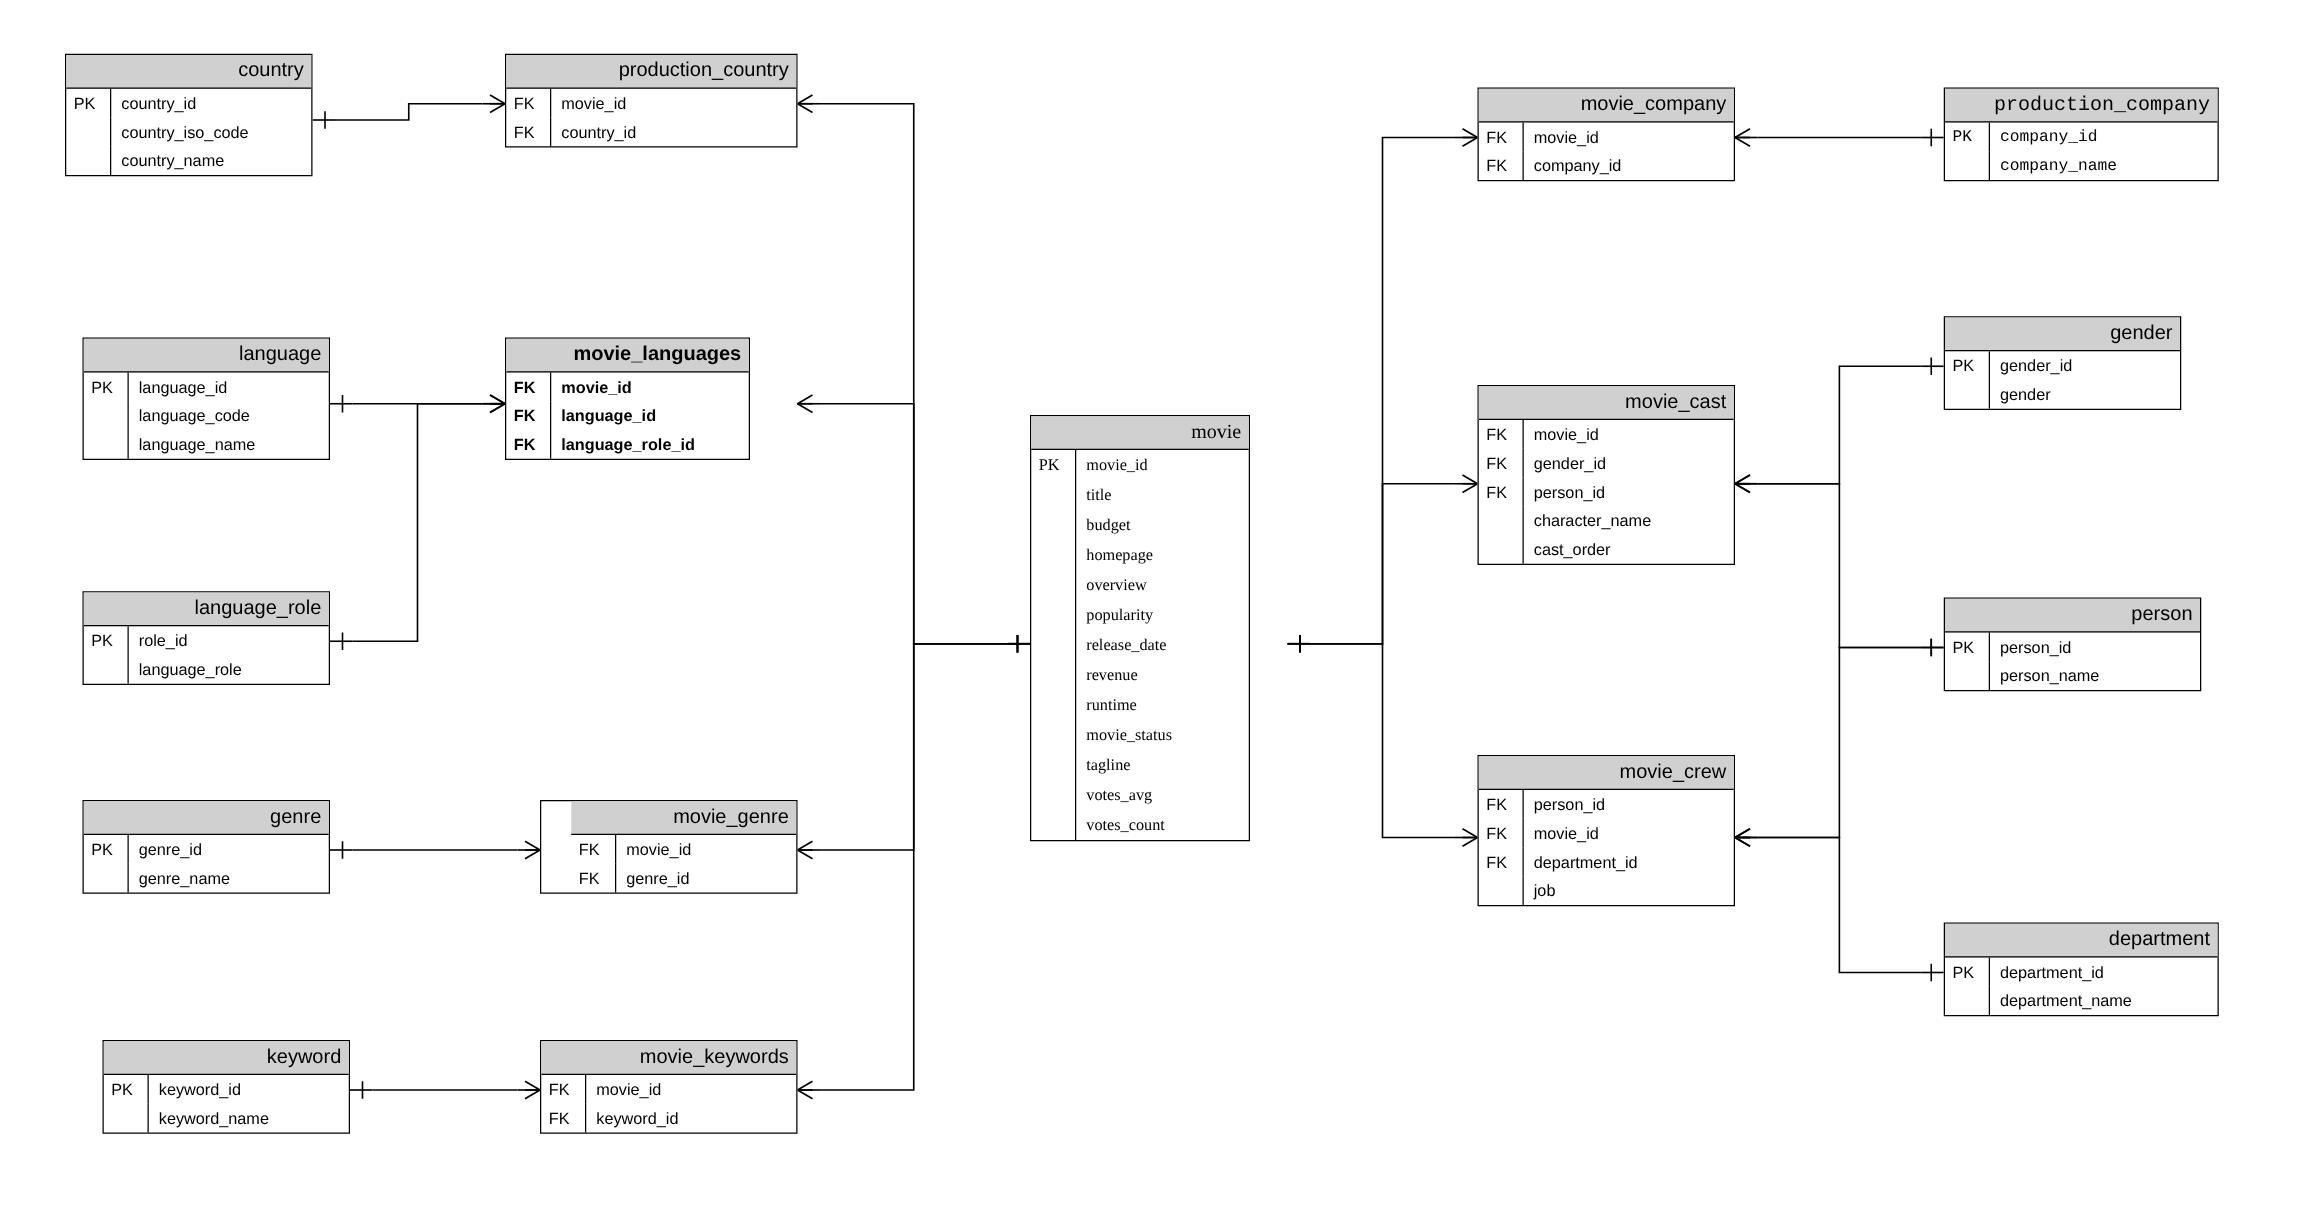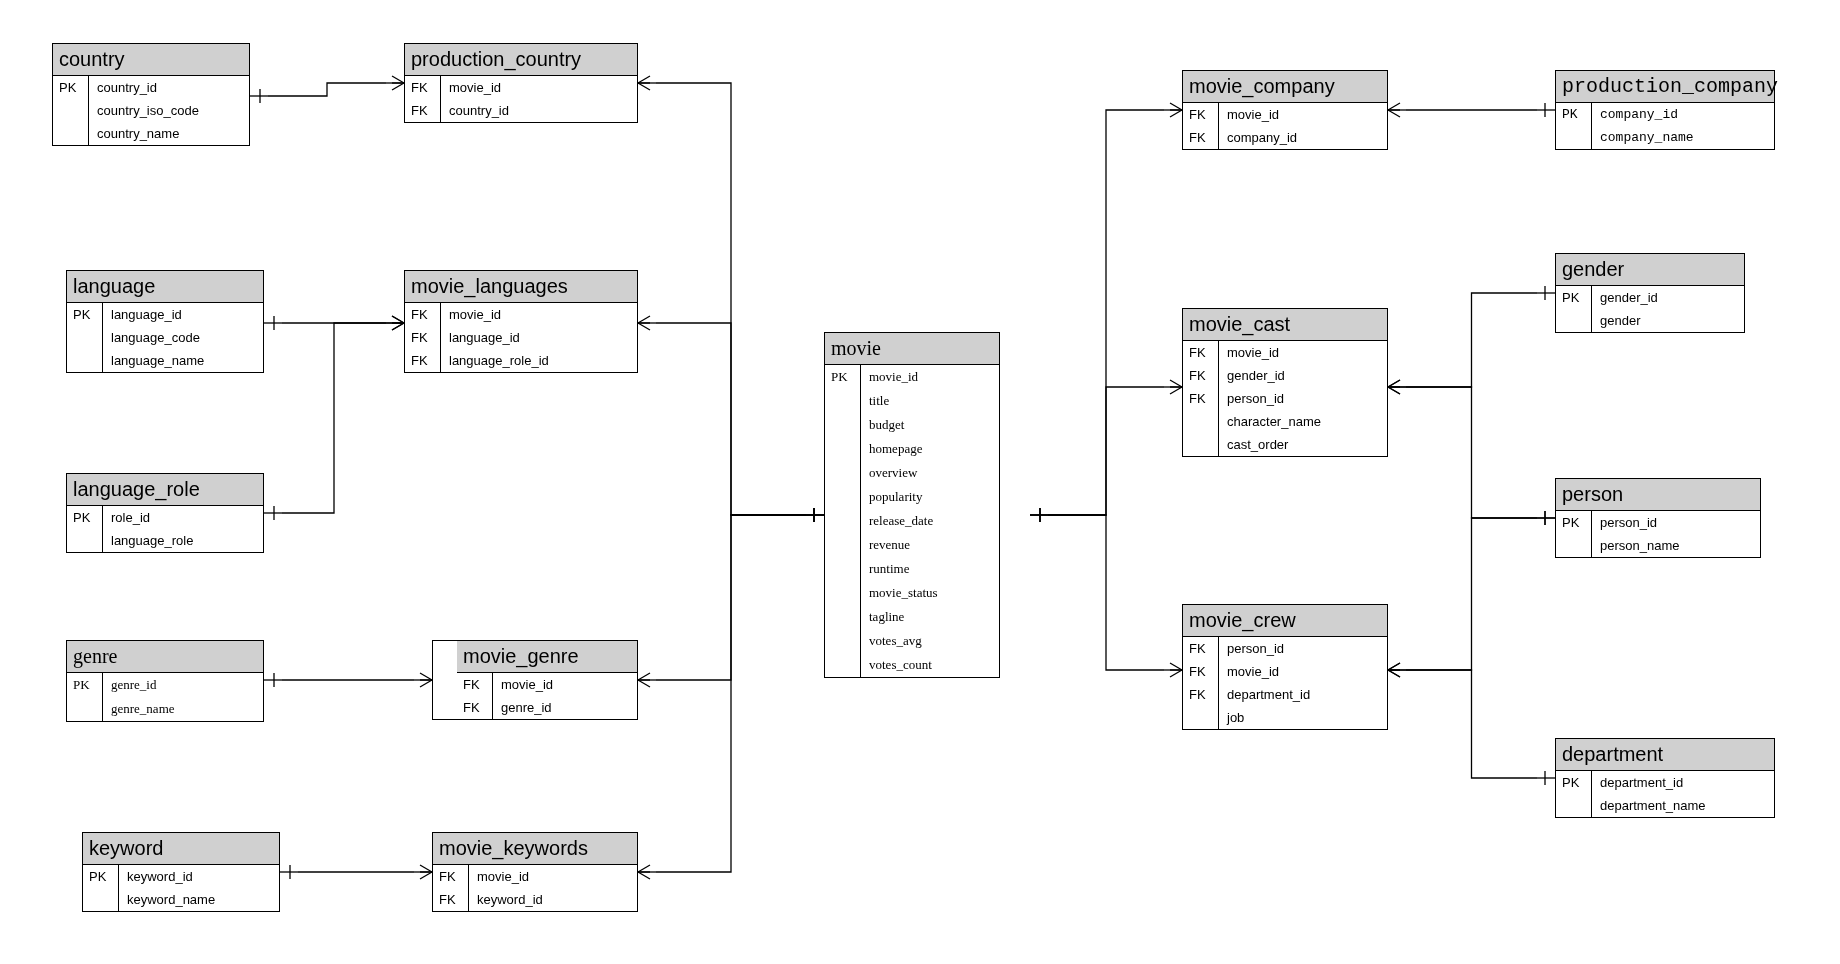--- a/index.html
+++ b/index.html
@@ -16,24 +16,24 @@
     height: 964px;
   }
   .entity {
     position: absolute;
     border: 1px solid #000;
     background: #fff;
     box-sizing: border-box;
   }
   .entity .hdr {
     background: #d0d0d0;
-    text-align: left;
+    text-align: right;
     padding: 4px 6px;
     border-bottom: 1px solid #000;
-    font-size: 20px;
+    font-size: 16px;
   }
   .entity .row {
     display: flex;
   }
   .entity .keycol {
     width: 36px;
     min-width: 36px;
     border-right: 1px solid #000;
     padding: 4px 6px;
     font-size: 13px;
@@ -215,21 +215,21 @@
       </div>
       <div class="row">
         <div class="keycol"></div>
         <div class="fieldcol">language_code</div>
       </div>
       <div class="row">
         <div class="keycol"></div>
         <div class="fieldcol">language_name</div>
       </div>
     </div>
-    <div class="entity" style="left: 404px; top: 270px; width: 234px;">
+    <div class="entity" style="left: 404px; top: 270px; width: 196px; font-weight: bold;">
       <div class="hdr">movie_languages</div>
       <div class="row">
         <div class="keycol">FK</div>
         <div class="fieldcol">movie_id</div>
       </div>
       <div class="row">
         <div class="keycol">FK</div>
         <div class="fieldcol">language_id</div>
       </div>
       <div class="row">
@@ -241,21 +241,21 @@
       <div class="hdr">language_role</div>
       <div class="row">
         <div class="keycol">PK</div>
         <div class="fieldcol">role_id</div>
       </div>
       <div class="row">
         <div class="keycol"></div>
         <div class="fieldcol">language_role</div>
       </div>
     </div>
-    <div class="entity" style="left: 66px; top: 640px; width: 198px; font-family: Liberation Serif, serif;">
+    <div class="entity" style="left: 66px; top: 640px; width: 198px;">
       <div class="hdr">genre</div>
       <div class="row">
         <div class="keycol">PK</div>
         <div class="fieldcol">genre_id</div>
       </div>
       <div class="row">
         <div class="keycol"></div>
         <div class="fieldcol">genre_name</div>
       </div>
     </div>

